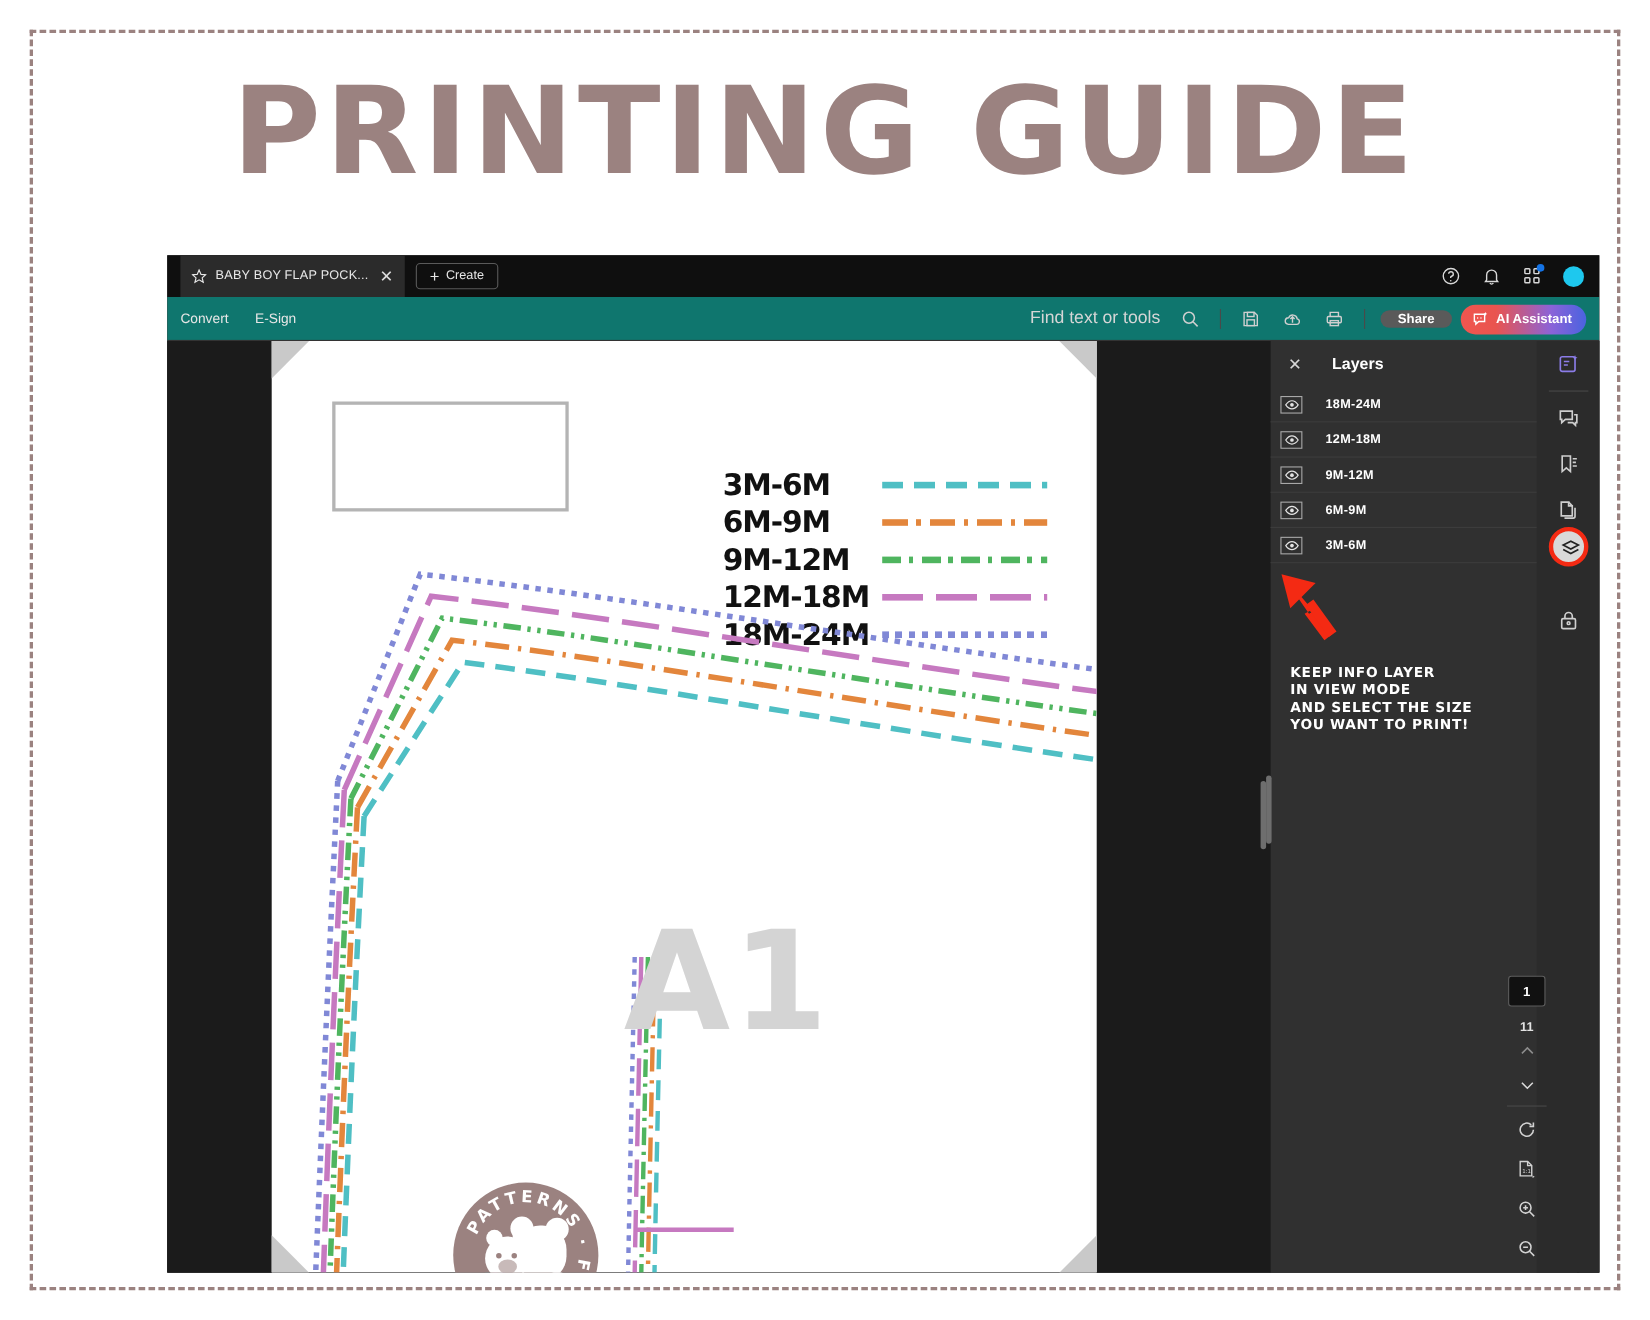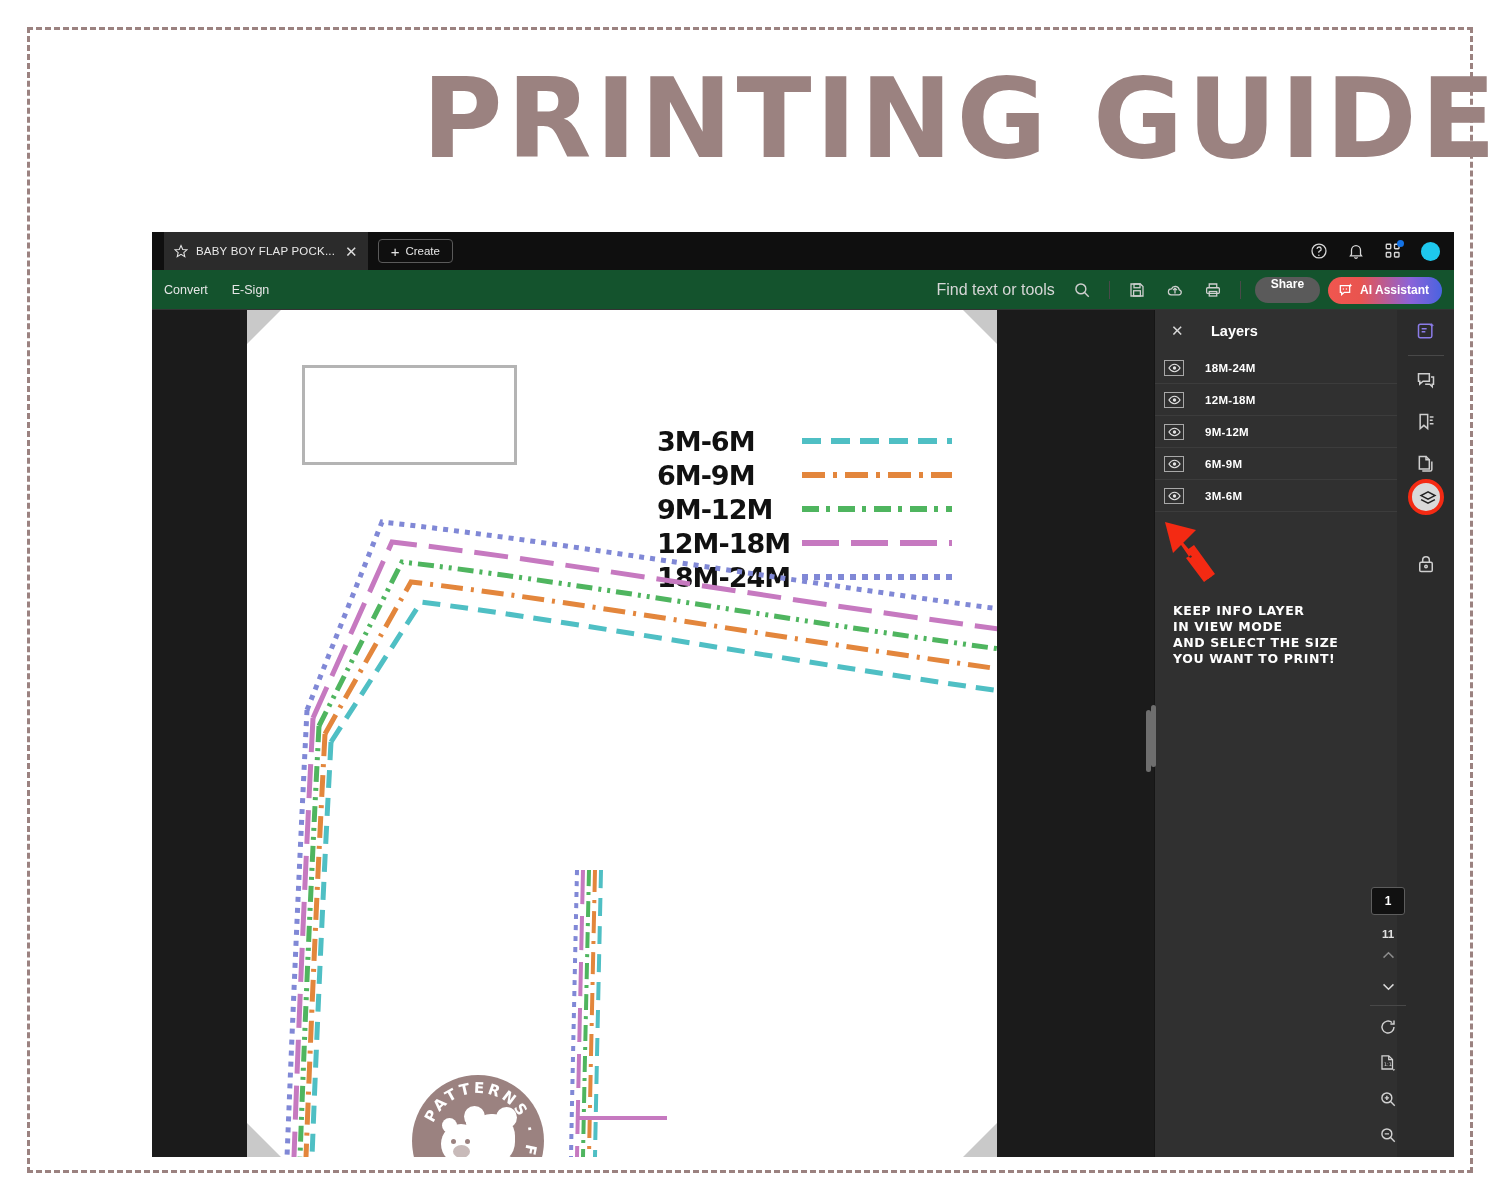--- a/index.html
+++ b/index.html
@@ -22,21 +22,21 @@
     width: 1446px; height: 1146px;
     border: 3px dashed #9b8280;
     pointer-events: none;
   }
 
   
   #headline {
     position: absolute;
     left: 0; top: 62px;
     width: 1500px;
-    text-align: right;
+    text-align: center;
     color: #9b8280;
     font-family: "DejaVu Sans", sans-serif;
     font-weight: bold;
     font-size: 110px;
     letter-spacing: 4px;
     line-height: 1.05;
     white-space: nowrap;
   }
 
   
@@ -90,40 +90,40 @@
   }
   .grid-badge {
     position:absolute; right:-2px; top:-2px;
     width:7px; height:7px; border-radius:50%;
     background:#1473e6;
   }
 
   
   #toolbar {
     position:relative; height:40px;
-    background:#14532d;
+    background:#0f766e;
     border-bottom:1px solid #333;
     display:flex; align-items:center;
   }
   .tb-menu {
     color:#e6e6e6; font-size:12.5px;
     padding:0 12px; cursor:pointer;
   }
   #toolbar-right {
     position:absolute; right:12px; top:0; height:40px;
     display:flex; align-items:center; gap:0;
   }
   #find-label { color:#d6d6d6; font-size:16px; margin-right:8px; }
   .tb-ico { width:18px; height:18px; color:#cfcfcf; display:block; }
   .tb-ico-btn { padding:0 10px; display:flex; align-items:center; }
   .tb-sep { width:1px; height:18px; background:#4a4a4a; margin:0 8px; }
   #share-btn {
-    height:26px; padding:0 16px; border-radius:13px;
+    height:16px; padding:0 16px; border-radius:13px;
     background:#5a5a5a; color:#fff; font-size:12px; font-weight:bold;
-    display:flex; margin-left:6px;
+    display:flex; align-items:center; margin-left:6px;
   }
   #ai-btn {
     height:27px; padding:0 13px 0 10px; border-radius:14px;
     background:linear-gradient(90deg,#f0564f 0%,#e9544f 28%,#8b63d8 72%,#4a63e0 100%);
     color:#fff; font-size:12px; font-weight:bold;
     display:flex; align-items:center; gap:6px; margin-left:8px;
   }
 
   
   #body-area { position:relative; height:847px; background:#1b1b1b; }
@@ -481,20 +481,21 @@
               <path d="M354 560 C351 700 349 790 348 847" stroke="#4fbfc4" stroke-dasharray="18 10"></path>
             </g>
             <path d="M330 808 L420 808" stroke="#c679c0" stroke-width="4"></path>
             <g stroke-width="4">
               <path d="M200 790 C198 815 197 832 196 847" stroke="#4fbfc4" stroke-dasharray="14 8"></path>
               <path d="M207 790 C205 815 204 832 203 847" stroke="#c679c0" stroke-dasharray="6 7"></path>
               <path d="M214 790 C212 815 211 832 210 847" stroke="#8088d6" stroke-dasharray="5 6"></path>
             </g>
           </svg>
 
+          <div id="watermark">A1</div>
 
           <div id="logo-stamp">
             <svg id="logo-ring-text" viewBox="0 0 132 132">
               <defs>
                 <path id="ringpath" d="M 66,66 m -48,0 a 48,48 0 1,1 96,0 a 48,48 0 1,1 -96,0"></path>
               </defs>
               <text font-family="DejaVu Sans, sans-serif" font-size="15" font-weight="bold" fill="#ffffff" letter-spacing="3">
                 <textPath href="#ringpath" startOffset="6%">PATTERNS · FOR · KIDS</textPath>
               </text>
             </svg>

